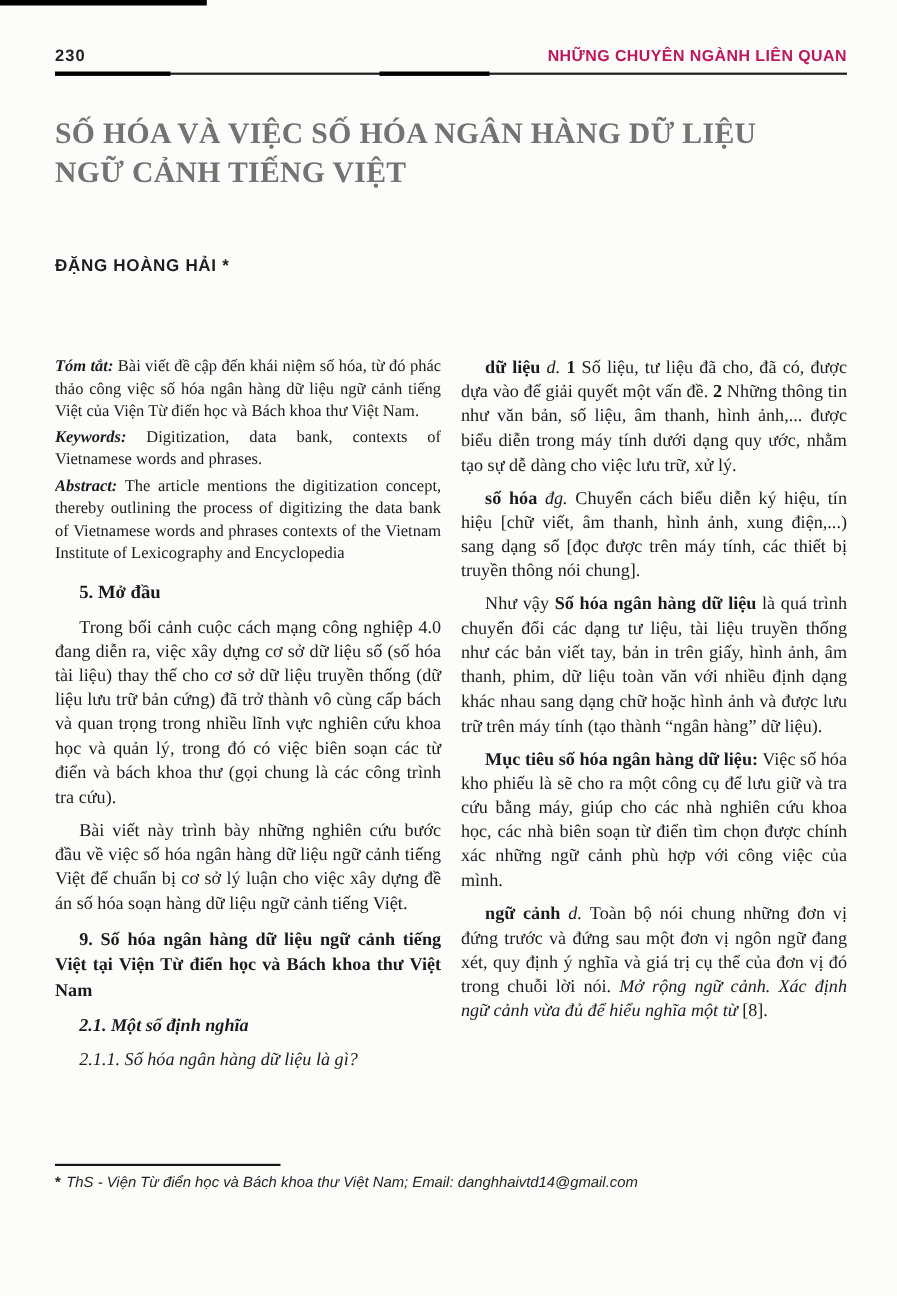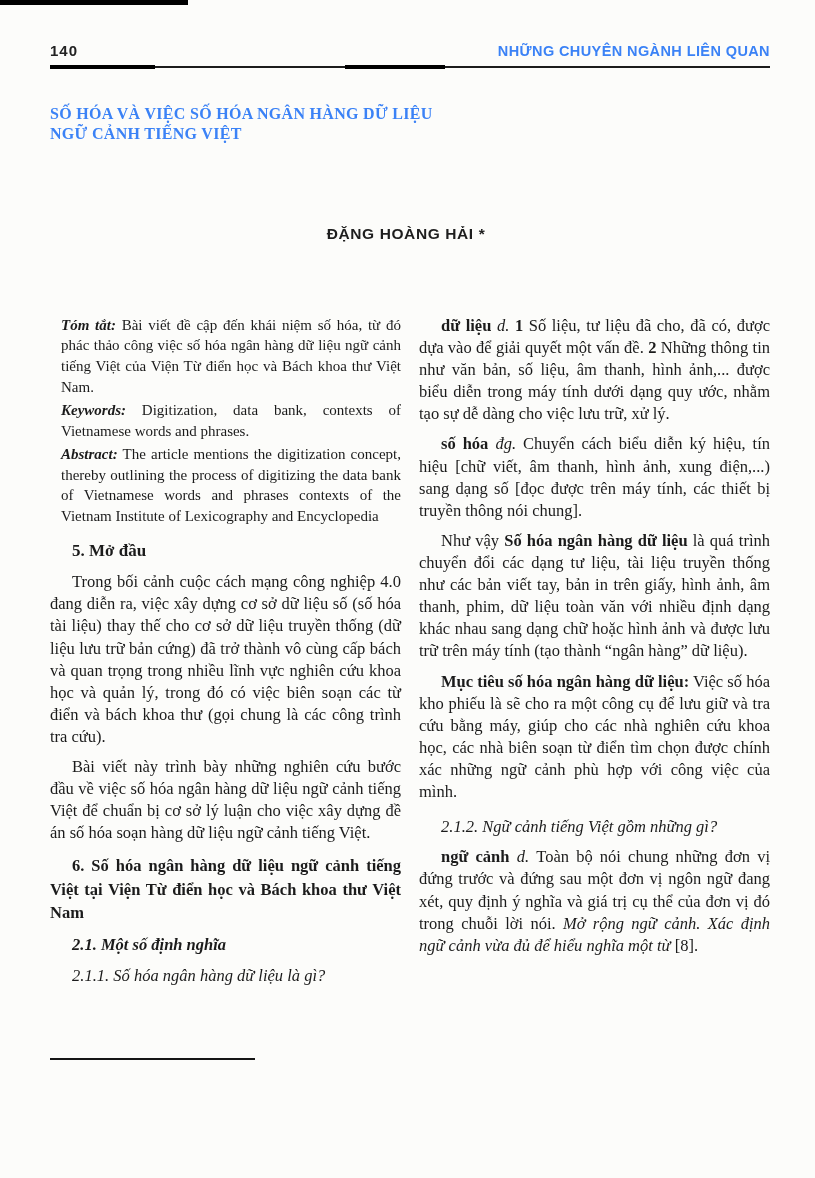--- a/index.html
+++ b/index.html
@@ -16,45 +16,45 @@
   
   .scan-bar { position:absolute; left:0; top:0; width:188px; height:5px; background:#000; }
 
   
   .header {
     display:flex; justify-content:space-between; align-items:flex-end;
     padding-top:42px;
     font-family:"Liberation Sans", sans-serif;
   }
   .page-num { font-size:15px; font-weight:700; letter-spacing:1px; color:#222; }
-  .running-title { font-size:14.5px; font-weight:700; letter-spacing:.4px; color:#3b82f6; }
+  .running-title { font-size:14.5px; font-weight:700; letter-spacing:.4px; color:#be185d; }
   .header-rule { position:relative; height:2px; background:#1c1c1c; margin-top:7px; }
   .header-rule .seg { position:absolute; top:-1px; height:4px; background:#000; }
   .header-rule .seg1 { left:0; width:105px; }
   .header-rule .seg2 { left:295px; width:100px; }
 
   
   .title {
     margin-top:36px;
-    font-size:16px; font-weight:700; color:#3b82f6;
+    font-size:27px; font-weight:700; color:#737373;
     line-height:1.28; letter-spacing:.3px;
   }
   .author {
-    margin-top:80px;
-    text-align:center;
+    margin-top:60px;
+    text-align:left;
     font-family:"Liberation Sans", sans-serif;
     font-size:15.5px; font-weight:700; letter-spacing:.6px; color:#1e1e1e;
     padding-right:8px;
   }
 
   
   .columns { display:flex; gap:18px; margin-top:72px; height:742px; overflow:hidden; }
   .col { width:351px; text-align:justify; font-size:16.5px; line-height:1.34; }
 
-  .abs p { font-size:15px; line-height:1.37; margin-bottom:3px;margin-left:11px; }
+  .abs p { font-size:15px; line-height:1.37; margin-bottom:3px; }
   .bi { font-weight:700; font-style:italic; }
   .b  { font-weight:700; }
   .i  { font-style:italic; }
 
   .body-p { text-indent:22px; margin-top:8px; }
   .col-right .body-p { }
   .h1-heading { font-weight:700; text-indent:22px; margin-top:14px; font-size:17px; }
   .h2-heading { font-weight:700; text-indent:22px; margin-top:10px; line-height:1.4; }
   .h21-heading { font-weight:700; font-style:italic; text-indent:22px; margin-top:10px; }
   .h211-heading { font-style:italic; text-indent:22px; margin-top:9px; }
@@ -69,21 +69,21 @@
   .fn-marker { font-style:normal; font-weight:700; padding-right:5px; }
 </style>
 </head>
 <body>
 
 <div class="page">
 
   <div class="scan-bar"></div>
 
   <div class="header">
-    <span class="page-num">140</span>
+    <span class="page-num">230</span>
     <span class="running-title">NHỮNG CHUYÊN NGÀNH LIÊN QUAN</span>
   </div>
   <div class="header-rule">
     <span class="seg seg1"></span>
     <span class="seg seg2"></span>
   </div>
 
   <h1 class="title">
     <span>SỐ HÓA VÀ VIỆC SỐ HÓA NGÂN HÀNG DỮ LIỆU</span><br>
     <span>NGỮ CẢNH TIẾNG VIỆT</span>
@@ -97,38 +97,38 @@
       <div class="abs">
         <p><span class="bi">Tóm tắt:</span><span> Bài viết đề cập đến khái niệm số hóa, từ đó phác thảo công việc số hóa ngân hàng dữ liệu ngữ cảnh tiếng Việt của Viện Từ điển học và Bách khoa thư Việt Nam.</span></p>
         <p><span class="bi">Keywords:</span><span> Digitization, data bank, contexts of Vietnamese words and phrases.</span></p>
         <p><span class="bi">Abstract:</span><span> The article mentions the digitization concept, thereby outlining the process of digitizing the data bank of Vietnamese words and phrases contexts of the Vietnam Institute of Lexicography and Encyclopedia</span></p>
       </div>
 
       <p class="h1-heading">5. Mở đầu</p>
       <p class="body-p">Trong bối cảnh cuộc cách mạng công nghiệp 4.0 đang diễn ra, việc xây dựng cơ sở dữ liệu số (số hóa tài liệu) thay thế cho cơ sở dữ liệu truyền thống (dữ liệu lưu trữ bản cứng) đã trở thành vô cùng cấp bách và quan trọng trong nhiều lĩnh vực nghiên cứu khoa học và quản lý, trong đó có việc biên soạn các từ điển và bách khoa thư (gọi chung là các công trình tra cứu).</p>
       <p class="body-p">Bài viết này trình bày những nghiên cứu bước đầu về việc số hóa ngân hàng dữ liệu ngữ cảnh tiếng Việt để chuẩn bị cơ sở lý luận cho việc xây dựng đề án số hóa soạn hàng dữ liệu ngữ cảnh tiếng Việt.</p>
 
-      <p class="h2-heading">6. Số hóa ngân hàng dữ liệu ngữ cảnh tiếng Việt tại Viện Từ điển học và Bách khoa thư Việt Nam</p>
+      <p class="h2-heading">9. Số hóa ngân hàng dữ liệu ngữ cảnh tiếng Việt tại Viện Từ điển học và Bách khoa thư Việt Nam</p>
       <p class="h21-heading">2.1. Một số định nghĩa</p>
       <p class="h211-heading">2.1.1. Số hóa ngân hàng dữ liệu là gì?</p>
     </div>
 
     <div class="col col-right">
       <p class="body-p" style="margin-top:0;"><span class="b">dữ liệu</span><span class="i"> d. </span><span class="b">1 </span><span>Số liệu, tư liệu đã cho, đã có, được dựa vào để giải quyết một vấn đề. </span><span class="b">2</span><span> Những thông tin như văn bản, số liệu, âm thanh, hình ảnh,... được biểu diễn trong máy tính dưới dạng quy ước, nhằm tạo sự dễ dàng cho việc lưu trữ, xử lý.</span></p>
 
       <p class="body-p"><span class="b">số hóa</span><span class="i"> đg. </span><span>Chuyển cách biểu diễn ký hiệu, tín hiệu [chữ viết, âm thanh, hình ảnh, xung điện,...) sang dạng số [đọc được trên máy tính, các thiết bị truyền thông nói chung].</span></p>
 
       <p class="body-p"><span>Như vậy </span><span class="b">Số hóa ngân hàng dữ liệu</span><span> là quá trình chuyển đổi các dạng tư liệu, tài liệu truyền thống như các bản viết tay, bản in trên giấy, hình ảnh, âm thanh, phim, dữ liệu toàn văn với nhiều định dạng khác nhau sang dạng chữ hoặc hình ảnh và được lưu trữ trên máy tính (tạo thành “ngân hàng” dữ liệu).</span></p>
 
       <p class="body-p"><span class="b">Mục tiêu số hóa ngân hàng dữ liệu:</span><span> Việc số hóa kho phiếu là sẽ cho ra một công cụ để lưu giữ và tra cứu bằng máy, giúp cho các nhà nghiên cứu khoa học, các nhà biên soạn từ điển tìm chọn được chính xác những ngữ cảnh phù hợp với công việc của mình.</span></p>
 
-      <p class="h211-heading" style="margin-top:13px;">2.1.2. Ngữ cảnh tiếng Việt gồm những gì?</p>
 
       <p class="body-p"><span class="b">ngữ cảnh</span><span class="i"> d. </span><span>Toàn bộ nói chung những đơn vị đứng trước và đứng sau một đơn vị ngôn ngữ đang xét, quy định ý nghĩa và giá trị cụ thể của đơn vị đó trong chuỗi lời nói. </span><span class="i">Mở rộng ngữ cảnh. Xác định ngữ cảnh vừa đủ để hiểu nghĩa một từ</span><span> [8].</span></p>
     </div>
 
   </div>
 
   <div class="footnote">
     <div class="footnote-rule"></div>
+    <p><span class="fn-marker">*</span><span>ThS - Viện Từ điển học và Bách khoa thư Việt Nam; Email: danghhaivtd14@gmail.com</span></p>
   </div>
 
 </div>
 
 </body></html>

